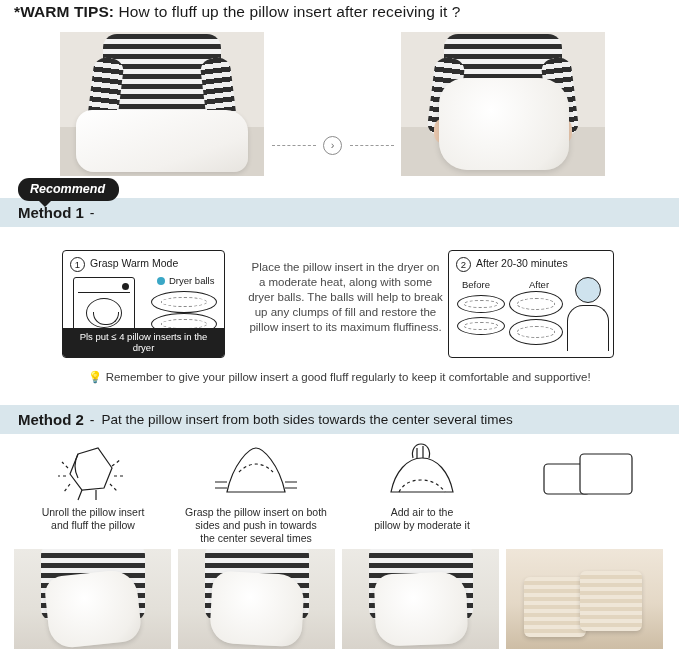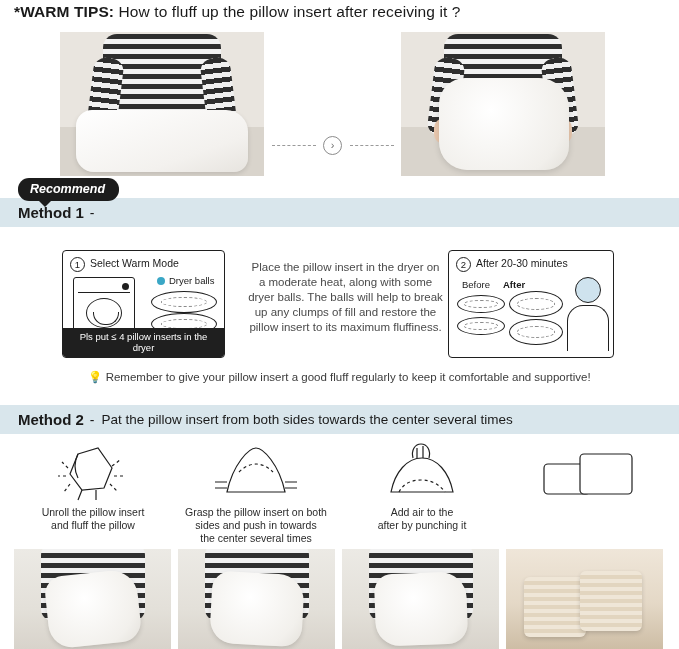--- a/index.html
+++ b/index.html
@@ -353,21 +353,21 @@
     position: absolute;
     left: 27px; top: 6px;
     font-size: 10.5px;
   }
   .after-card .cap {
     position: absolute;
     font-size: 9.5px;
     top: 28px;
   }
   .after-card .cap.before { left: 13px; }
-  .after-card .cap.after { left: 54px; font-weight: bold; }
+  .after-card .cap.after { left: 80px; }
   .after-card .f1 { left: 8px; top: 44px; width: 48px; height: 18px; }
   .after-card .f2 { left: 8px; top: 66px; width: 48px; height: 18px; }
   .after-card .f3 { left: 60px; top: 40px; width: 54px; height: 26px; }
   .after-card .f4 { left: 60px; top: 68px; width: 54px; height: 26px; }
   .person-head {
     position: absolute;
     left: 126px; top: 26px;
     width: 26px; height: 26px;
     border: 1.2px solid #1f1f1f;
     border-radius: 50%;
@@ -540,21 +540,21 @@
 
 <div class="method-bar m1">
   <span class="method-title">Method 1</span>
   <span class="method-dash">-</span>
 </div>
 
 <div class="m1-content">
 
   <div class="dryer-card">
     <div class="step-num">1</div>
-    <div class="step-label">Select Warm Mode</div>
+    <div class="step-label">Grasp Warm Mode</div>
     <div class="washer">
       <div class="panel"></div>
       <div class="knob"></div>
       <div class="door"></div>
     </div>
     <div class="ball-dot"></div>
     <div class="ball-label">Dryer balls</div>
     <div class="oval-dashed o1">
         <div class="inner"></div>
       </div>
@@ -631,21 +631,21 @@
   <div class="icon-col c3">
     <div class="icon-art">
       <svg width="162" height="68" viewBox="0 0 162 68" fill="none" stroke="#1f1f1f" stroke-width="1.2">
         <path d="M50 54 C54 34 66 20 81 20 C96 20 108 34 112 54 Z" fill="#fff"></path>
         <path d="M72 20 C70 12 74 6 80 6 C86 6 90 12 88 20"></path>
         <path d="M76 10 L76 20 M82 8 L82 20"></path>
         <path d="M58 54 C62 46 70 42 80 42 C90 42 98 46 104 54" stroke-dasharray="3 3"></path>
       </svg>
     </div>
     <div class="icon-cap" style="white-space:pre-line">Add air to the
-after by punching it</div>
+pillow by moderate it</div>
   </div>
 
   <div class="icon-col c4">
     <div class="icon-art">
       <svg width="162" height="68" viewBox="0 0 162 68" fill="none" stroke="#1f1f1f" stroke-width="1.2">
         <rect x="38" y="26" width="46" height="30" rx="4" fill="#fff"></rect>
         <rect x="74" y="16" width="52" height="40" rx="4" fill="#fff"></rect>
       </svg>
     </div>
   </div>

